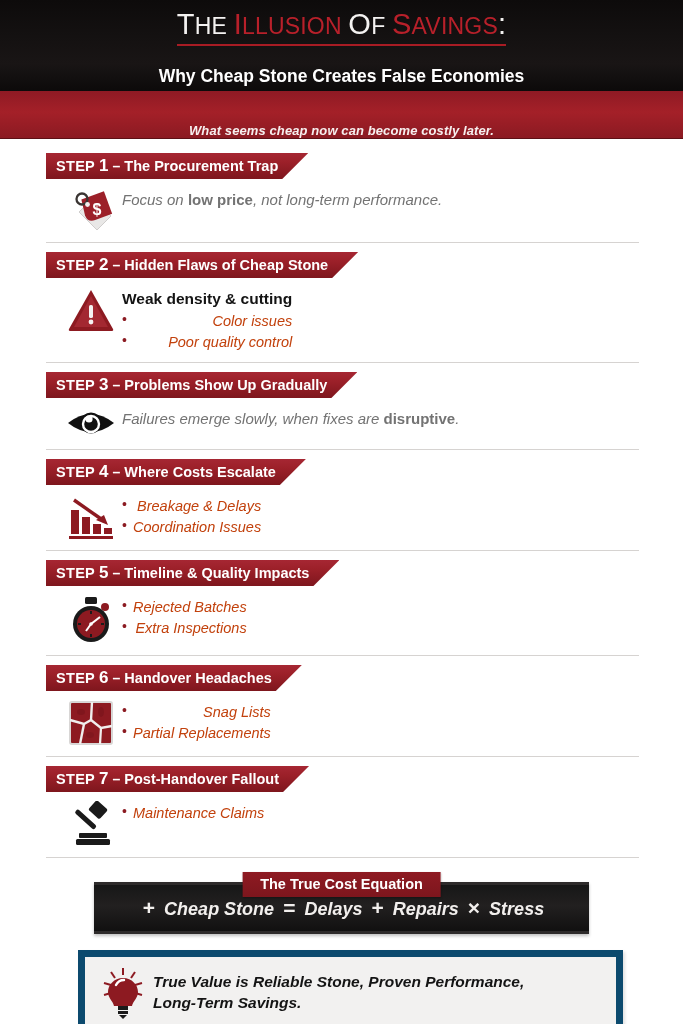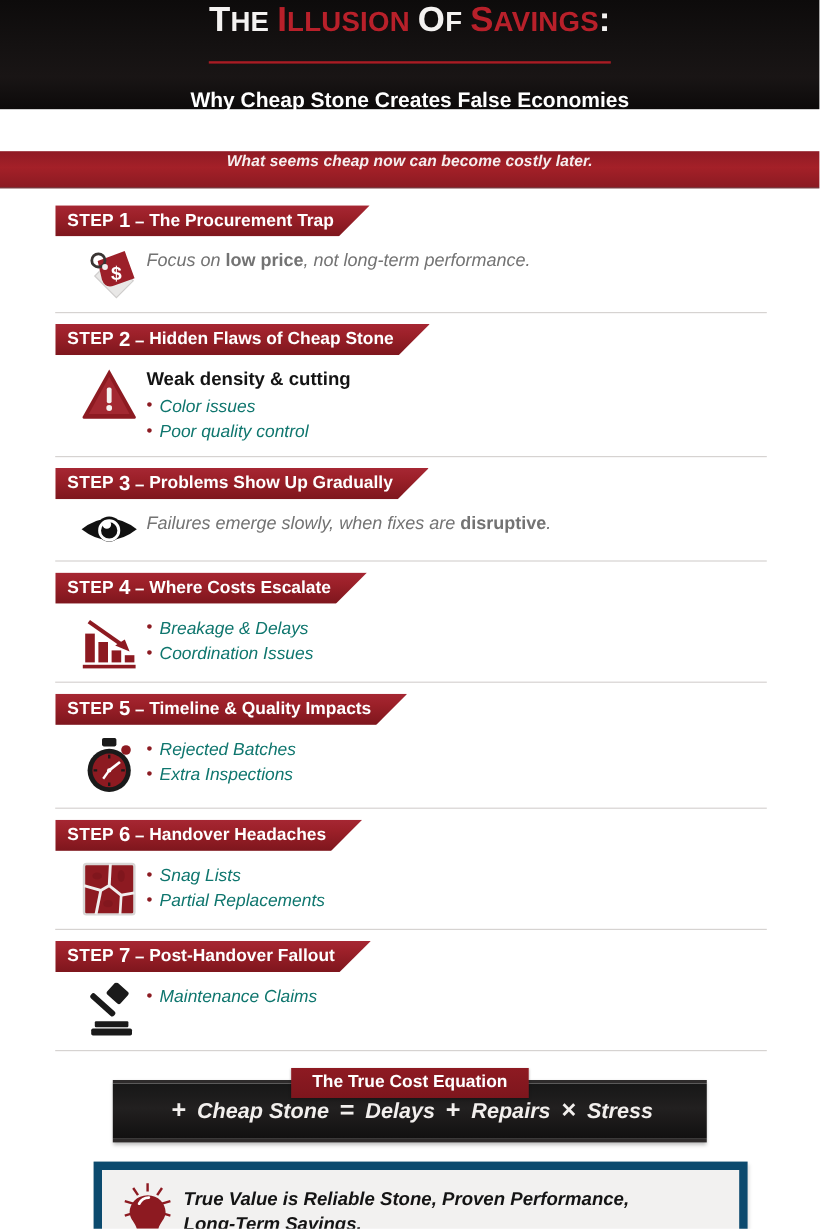--- a/index.html
+++ b/index.html
@@ -14,47 +14,47 @@
   
   .header {
     height: 91px;
     background: linear-gradient(180deg, #0d0b0b 0%, #141111 40%, #191515 70%, #0c0a0a 100%);
     display: flex; flex-direction: column;
     align-items: center; justify-content: center;
     padding-top: 6px;
   }
   .title-line {
     font-family: "Liberation Sans", sans-serif;
-    font-size: 29px; font-weight: bold;
+    font-size: 29px; font-weight: normal;
     letter-spacing: .2px;
     white-space: nowrap;
     line-height: 1;
-    padding-bottom: 19px;
+    padding-bottom: 5px;
     border-bottom: 2px solid #a81c24;
     display: inline-block;
     text-align: center;
   }
   .t-w { color: #f4f2f1; }
   .t-r { color: #b8202a; }
   .t-cap { font-size: 29px; }
   .t-sm { font-size: 23px; }
   .subtitle2 {
     margin-top: 20px;
     color: #ffffff;
     font-size: 17.5px;
     font-weight: bold;
     white-space: nowrap;
   }
 
   
   .ribbon {
-    height: 31px;
+    height: 48px;
     background: linear-gradient(180deg, #8f1a24 0%, #a42028 45%, #8b1a22 100%);
     border-bottom: 1px solid #5d1016;
-    display: flex; align-items: flex-start; justify-content: center; margin-top: 35px;
+    display: flex; align-items: flex-end; justify-content: center;
   }
   .ribbon span {
     color: #f6eeee; font-size: 13px; font-style: italic; font-weight: bold;
     letter-spacing: .1px;
   }
 
   
   .body-wrap { padding: 14px 44px 0 46px; }
 
   .step { position: relative; }
@@ -94,22 +94,22 @@
     line-height: 1.35;
     text-align: center;
   }
   .lead b { font-style: normal; font-weight: bold; }
   .lead-strong {
     font-size: 15.5px; font-weight: bold; color: #141414;
     line-height: 1.35; margin-bottom: 1px;
   }
   .bullets { list-style: none; }
   .bullets li {
-    font-size: 14.5px; color: #0f766e; font-style: italic;
-    line-height: 1.42; position: relative; padding-left: 11px;
+    font-size: 14.5px; color: #c2410c; font-style: italic;
+    line-height: 1.42; position: relative; padding-left: 11px; text-align: right;
   }
   .bullets li:before {
     content: "•"; position: absolute; left: 0; top: -1px;
     color: #8c1b22; font-size: 14px; font-style: normal;
   }
 
   
   .eq-wrap { position: relative; margin: 14px 44px 0 44px; height: 62px; }
   .eq-bar {
     position: absolute; left: 50px; right: 50px; top: 10px; height: 52px;

